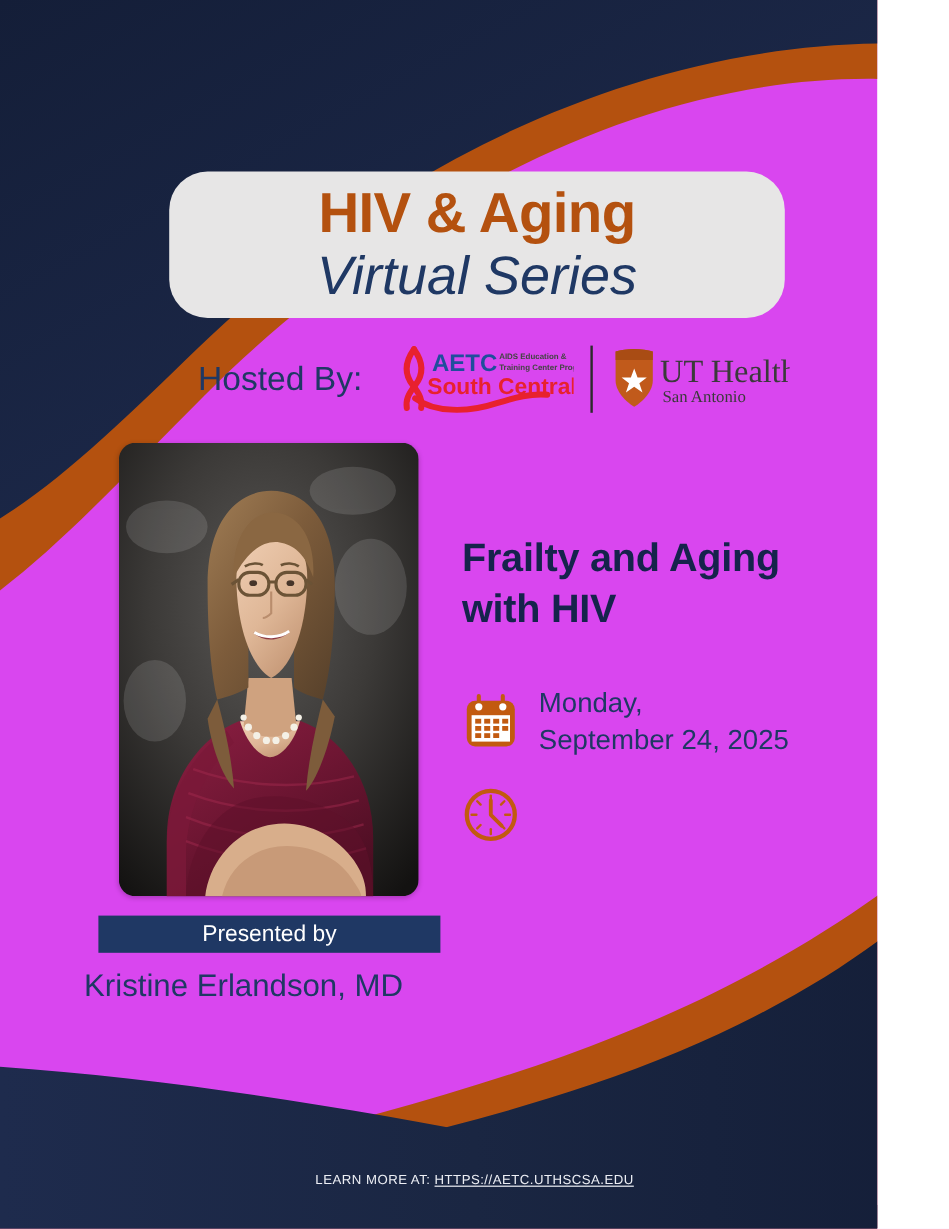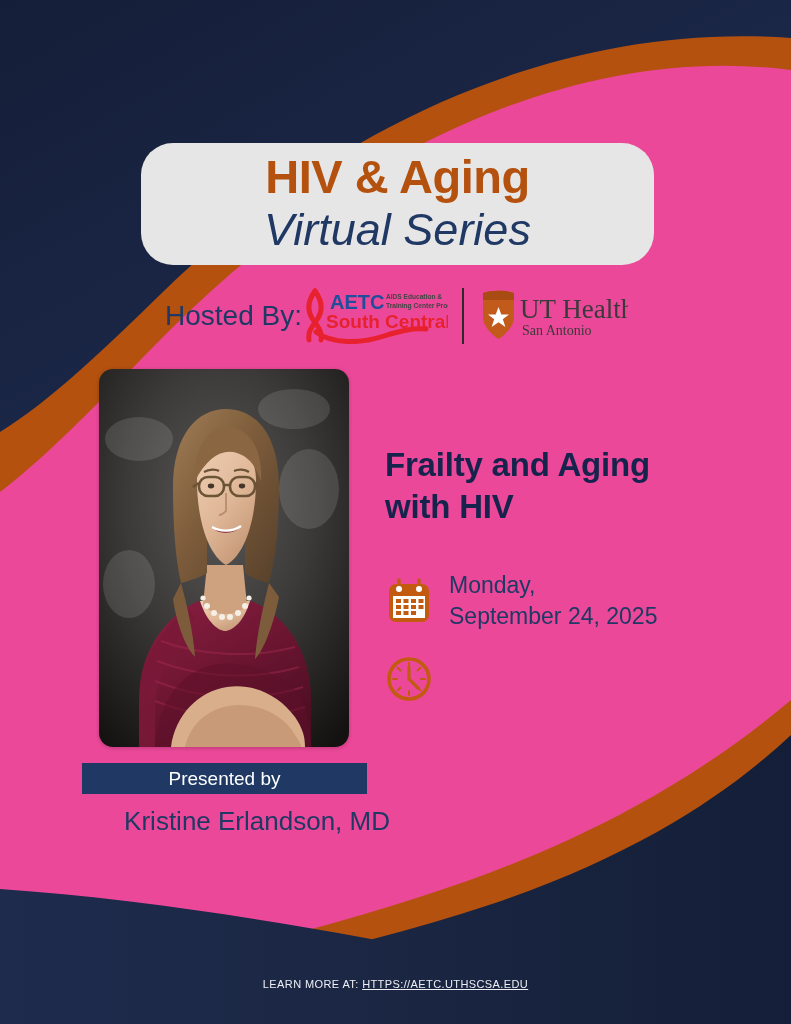--- a/index.html
+++ b/index.html
@@ -6,24 +6,24 @@
     margin: 0;
     padding: 0;
     background: #ffffff;
   }
   body {
     font-family: "Liberation Sans", sans-serif;
   }
 
   #flyer {
     position: relative;
-    width: 791px;
+    width: 731px;
     height: 1024px;
     overflow: hidden;
-    background: #ec4899;
+    background: #d946ef;
   }
 
   
   #bg-art {
     position: absolute;
     inset: 0;
     width: 791px;
     height: 1024px;
     z-index: 0;
   }
@@ -66,21 +66,21 @@
     top: 285px;
     height: 62px;
     z-index: 2;
     display: flex;
     align-items: center;
   }
   .hosted-label {
     font-size: 28px;
     color: #1F3864;
     white-space: nowrap;
-    margin-right: 0;
+    margin-right: 30px;
   }
   .logo-aetc {
     display: block;
   }
   .logo-divider {
     width: 2px;
     height: 56px;
     background: #2b2b2b;
     margin: 0 14px;
   }
@@ -156,21 +156,21 @@
   }
   .presented-bar span {
     font-size: 19px;
     color: #ffffff;
   }
   .presenter-name {
     position: absolute;
     left: 70px;
     top: 806px;
     width: 320px;
-    text-align: right;
+    text-align: left;
     font-size: 26px;
     color: #1F3864;
     z-index: 2;
   }
 
   
   .footer {
     position: absolute;
     left: 0;
     top: 978px;

